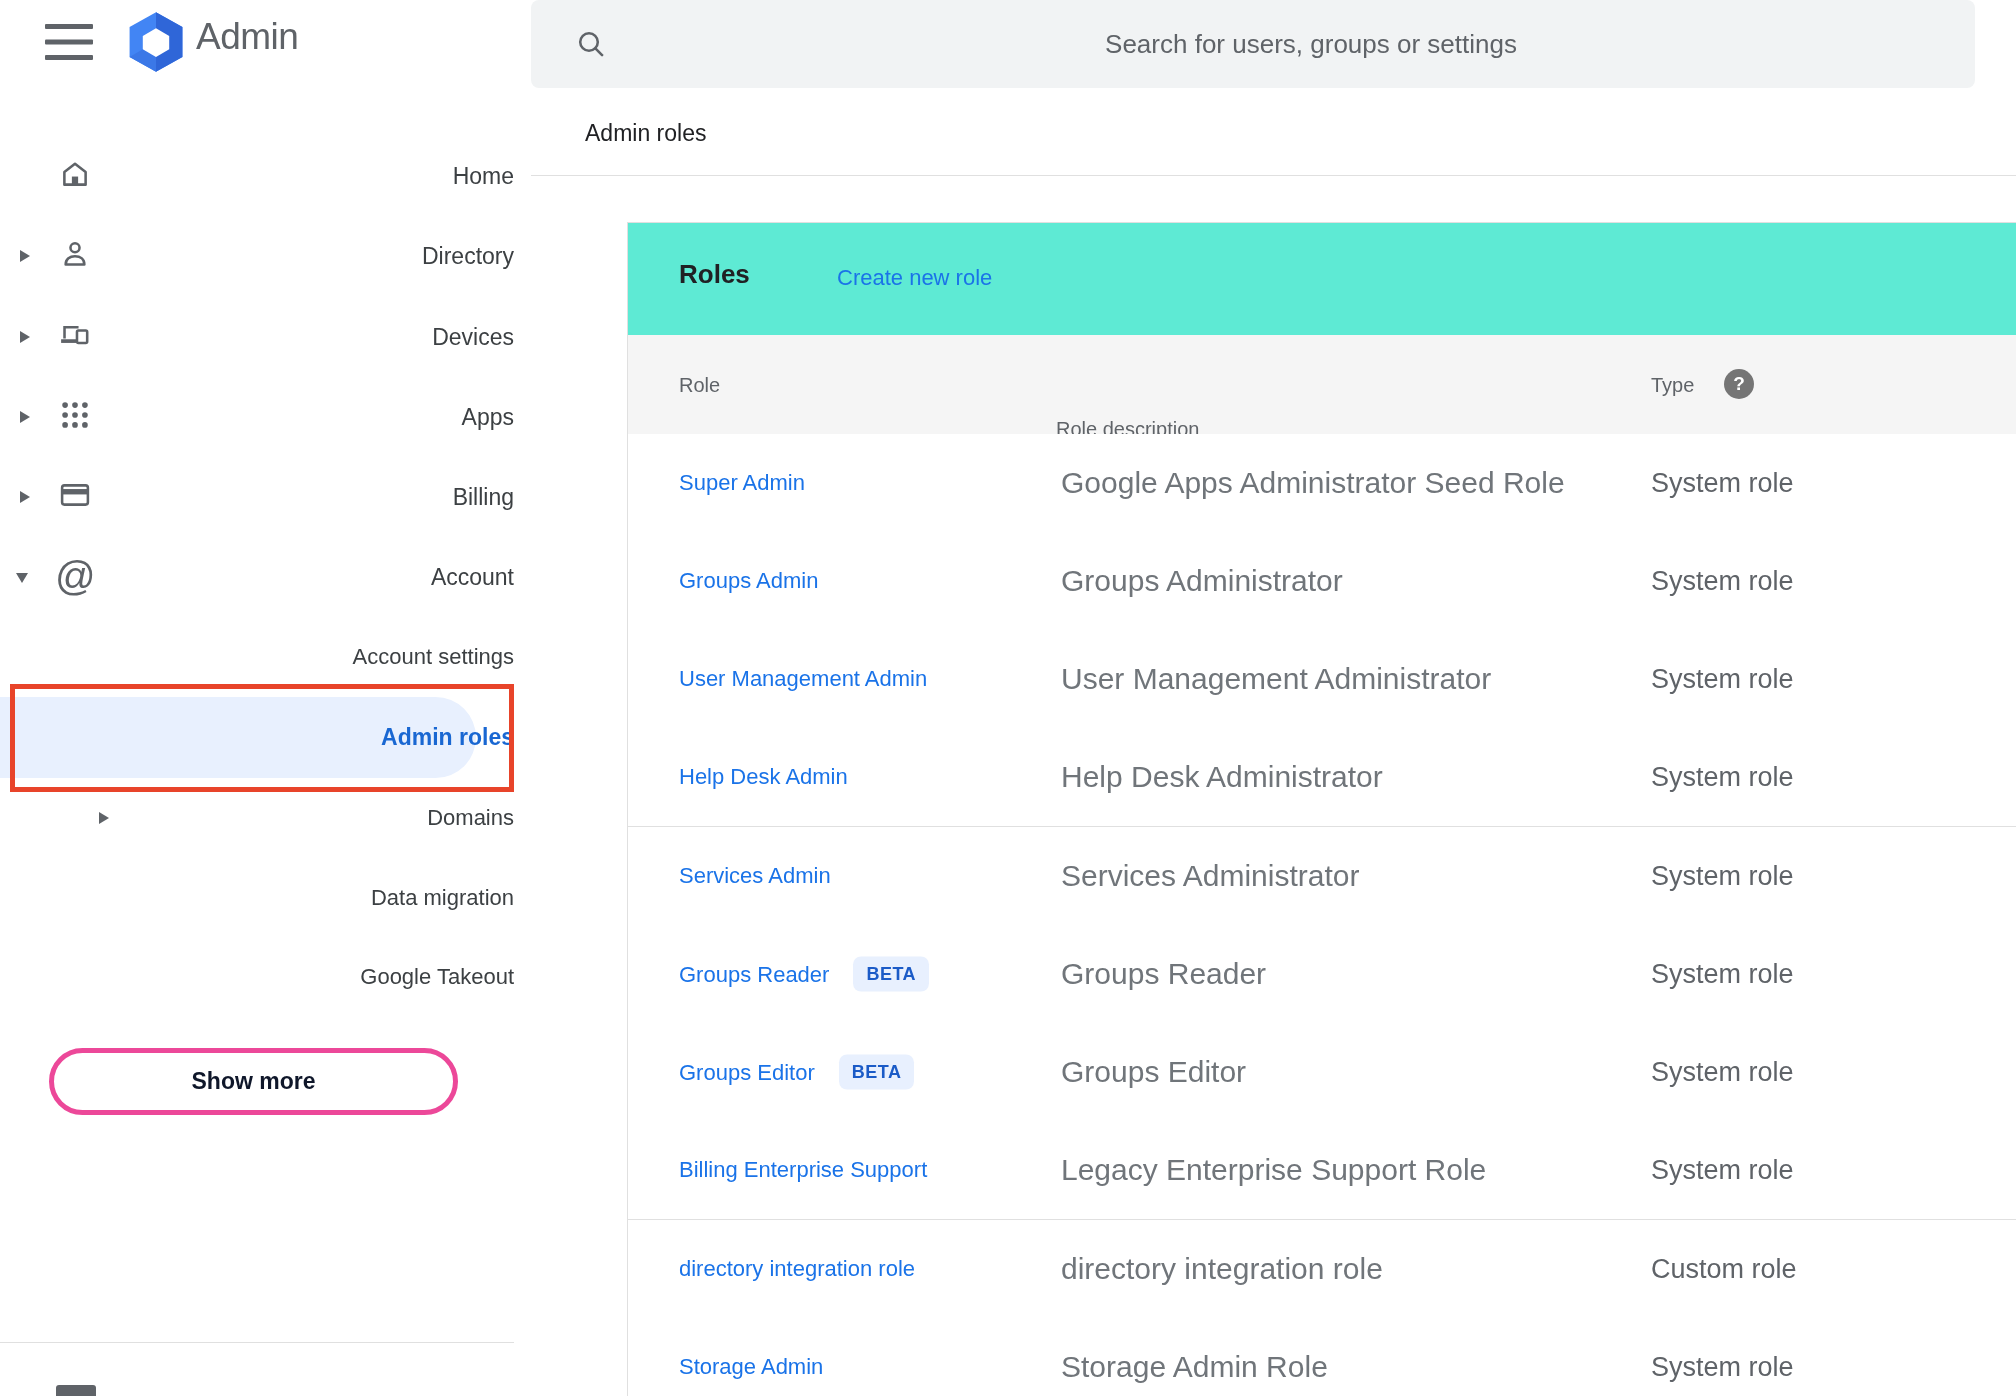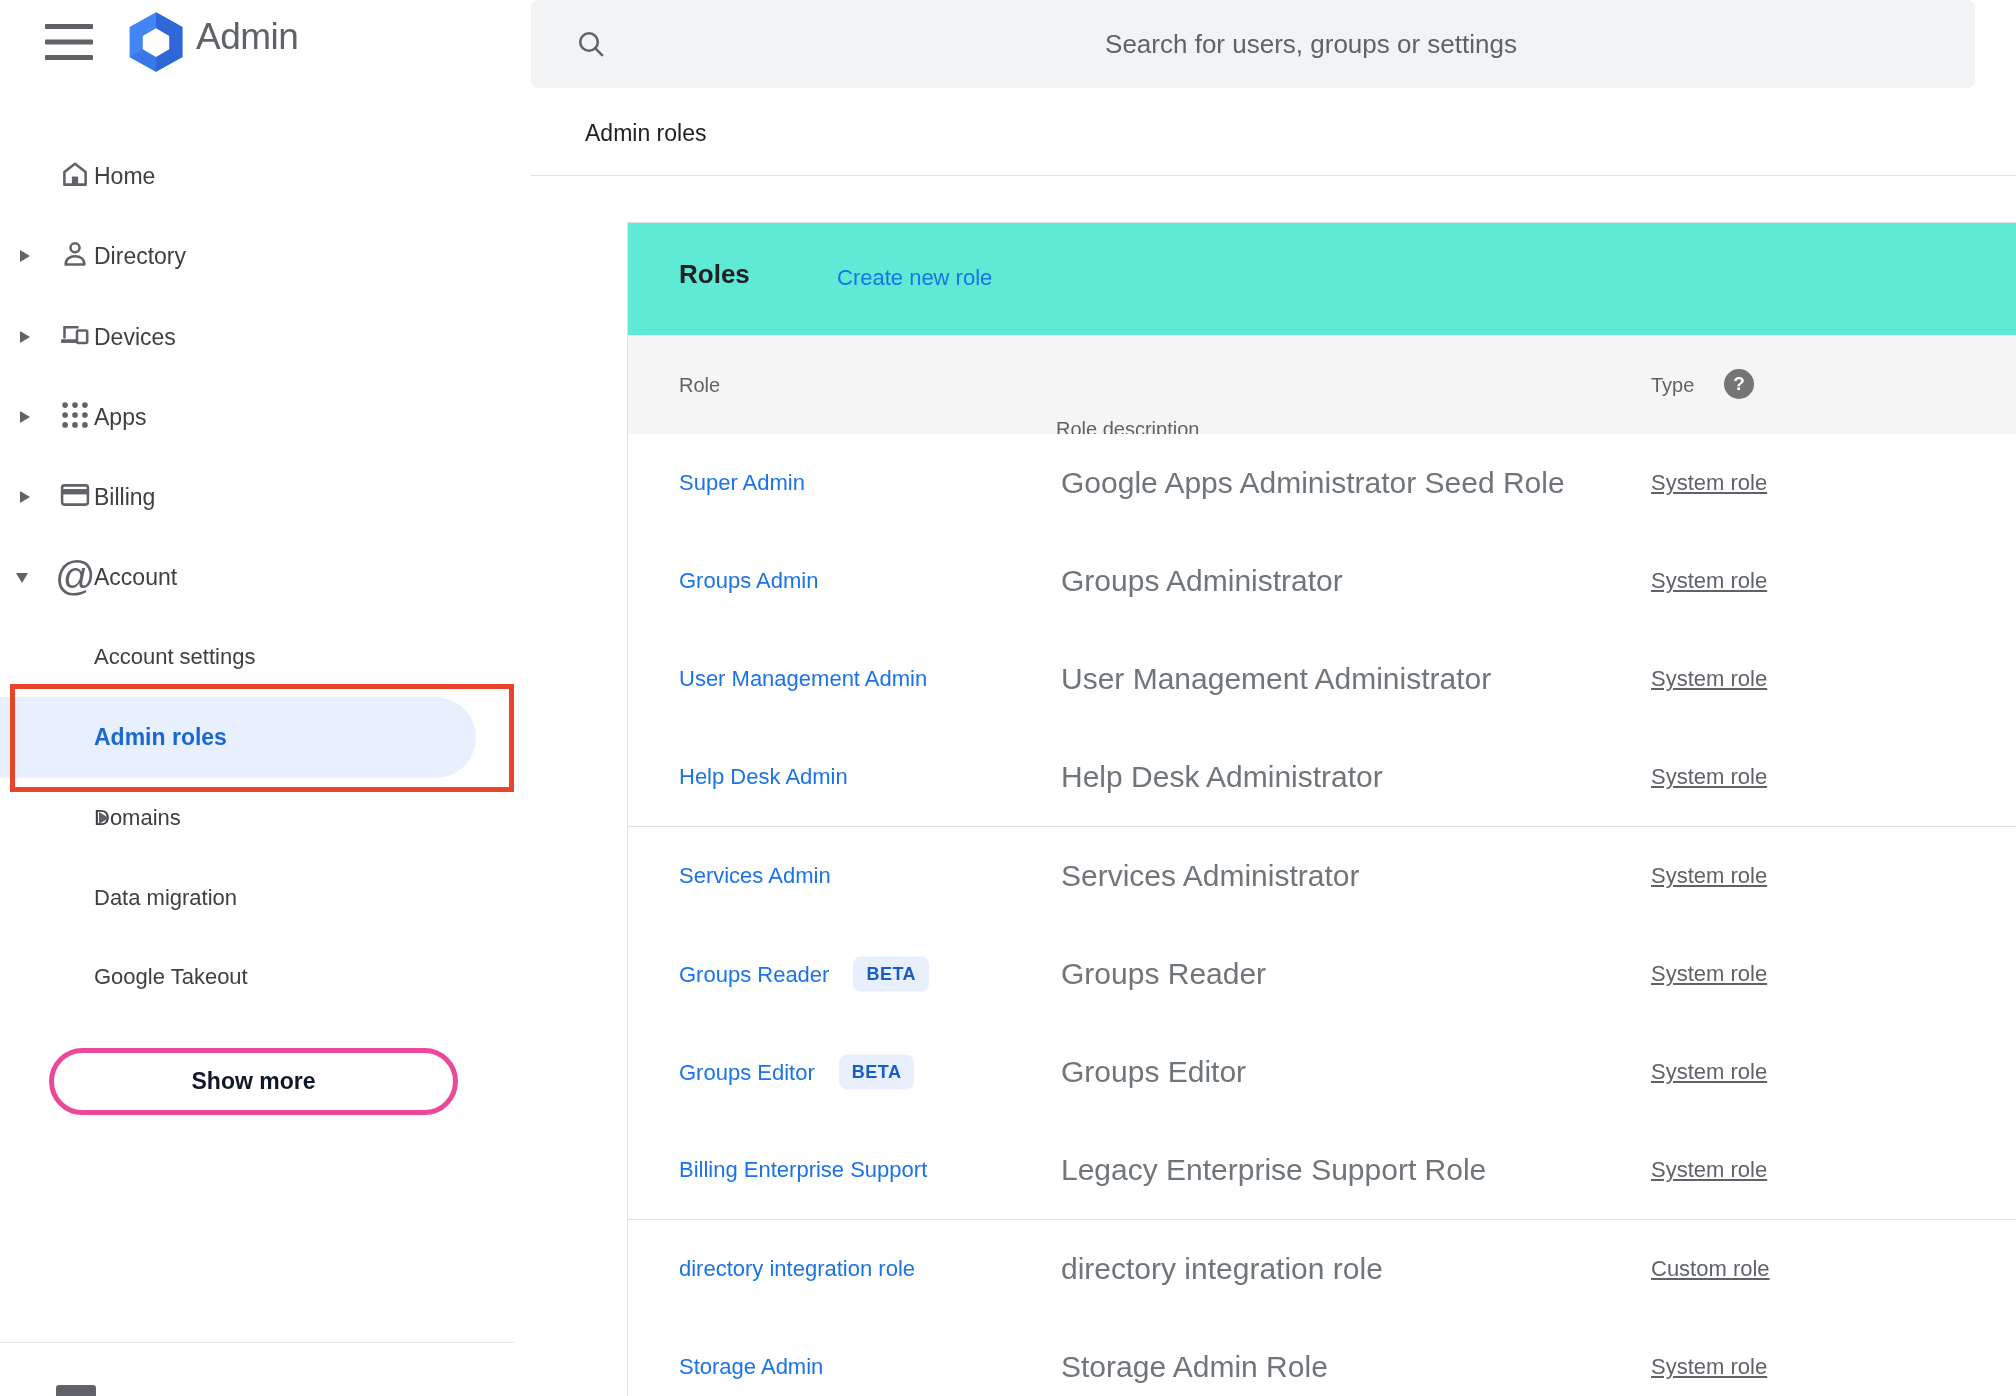--- a/index.html
+++ b/index.html
@@ -15,21 +15,21 @@
   .logo-hex{left:127px;top:11px;}
   .logo-text{left:196px;top:16px;font-size:37px;color:#5f6368;letter-spacing:-0.5px;}
   .search-bar{left:531px;top:0;width:1444px;height:88px;background:#f1f3f4;border-radius:8px;display:flex;align-items:center;padding-left:44px;box-sizing:border-box;}
   .search-bar svg{flex:0 0 auto;}
   .search-input{margin-left:40px;flex:1;border:none;background:transparent;outline:none;font-size:26px;color:#202124;font-family:inherit;text-align:center;}
   .search-input::placeholder{color:#5f6368;opacity:1;}
   .breadcrumb{left:585px;top:120px;font-size:23px;color:#202124;}
   .content-divider{left:531px;top:175px;width:1485px;height:1px;background:#e0e0e0;}
 
   
-  .nav-row{left:0;width:514px;height:80px;display:flex;align-items:center;padding-left:94px;box-sizing:border-box;cursor:pointer;}
+  .nav-row{left:0;width:514px;height:80px;display:flex;align-items:center;padding-left:56px;box-sizing:border-box;cursor:pointer;justify-content:flex-end;}
   .nav-label{font-size:23px;color:#3c4043;}
   .sub-label{font-size:22px;color:#3c4043;}
   .nav-icon{position:absolute;left:58px;top:50%;transform:translateY(-50%);}
   .at-glyph{position:absolute;left:55px;top:50%;transform:translateY(-52%);font-size:40px;color:#5f6368;}
   .tri-r{position:absolute;left:20px;top:50%;transform:translateY(-50%);width:0;height:0;border-style:solid;border-width:6.5px 0 6.5px 10px;border-color:transparent transparent transparent #5f6368;}
   .tri-r.indent{left:99px;}
   .tri-d{position:absolute;left:16px;top:50%;transform:translateY(-40%);width:0;height:0;border-style:solid;border-width:10px 6.5px 0 6.5px;border-color:#5f6368 transparent transparent transparent;}
   .sel-pill{left:0;top:697px;width:476px;height:81px;background:#e8f0fe;border-radius:0 41px 41px 0;}
   .sel-label{font-size:23px;font-weight:700;color:#1967d2;}
   .red-box{left:10px;top:684px;width:504px;height:108px;border:5px solid #e8442a;box-sizing:border-box;pointer-events:none;}
@@ -43,21 +43,21 @@
   .create-link{left:209px;top:42px;font-size:22px;color:#1a73e8;text-decoration:none;cursor:pointer;}
   .thead{left:0;top:112px;width:1389px;height:99px;background:#f5f5f5;}
   .th{position:absolute;top:50%;transform:translateY(-50%);font-size:20px;color:#5f6368;}
   .help-circle{position:absolute;left:1096px;top:146px;width:30px;height:30px;border-radius:50%;background:#757575;color:#fff;font-size:19px;font-weight:700;display:flex;align-items:center;justify-content:center;cursor:pointer;}
   .trow{left:0;width:1389px;height:98px;border-bottom:1px solid #e0e0e0;background:#fff;}
   .cell{position:absolute;top:50%;transform:translateY(-50%);text-align:right;}
   .role-cell{left:51px;display:flex;align-items:center;gap:24px;}
   .role-link{font-size:22px;color:#1a73e8;text-decoration:none;cursor:pointer;white-space:nowrap;}
   .badge{display:inline-block;background:#e8f0fe;color:#1b5bc7;font-size:18px;font-weight:700;letter-spacing:0.5px;padding:7px 13px;border-radius:8px;}
   .desc{left:433px;font-size:30px;color:#70757a;white-space:nowrap;}
-  .type{left:1023px;font-size:22px;color:#5f6368;white-space:nowrap;text-decoration:underline;}
+  .type{left:1023px;font-size:27px;color:#5f6368;white-space:nowrap;}
   .col-role{left:51px;}
   .col-desc{left:428px;margin-top:44px;}
   .col-type{left:1023px;}
 </style>
 </head>
 <body>
 
 <div id="screen">
 
   <button class="abs menu-btn">

